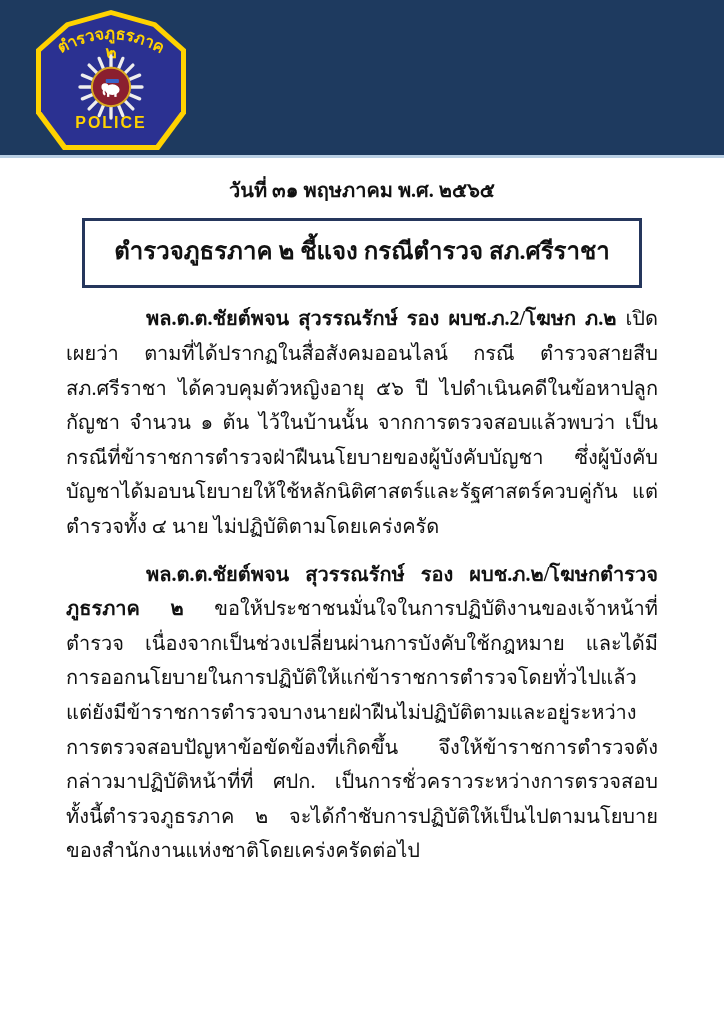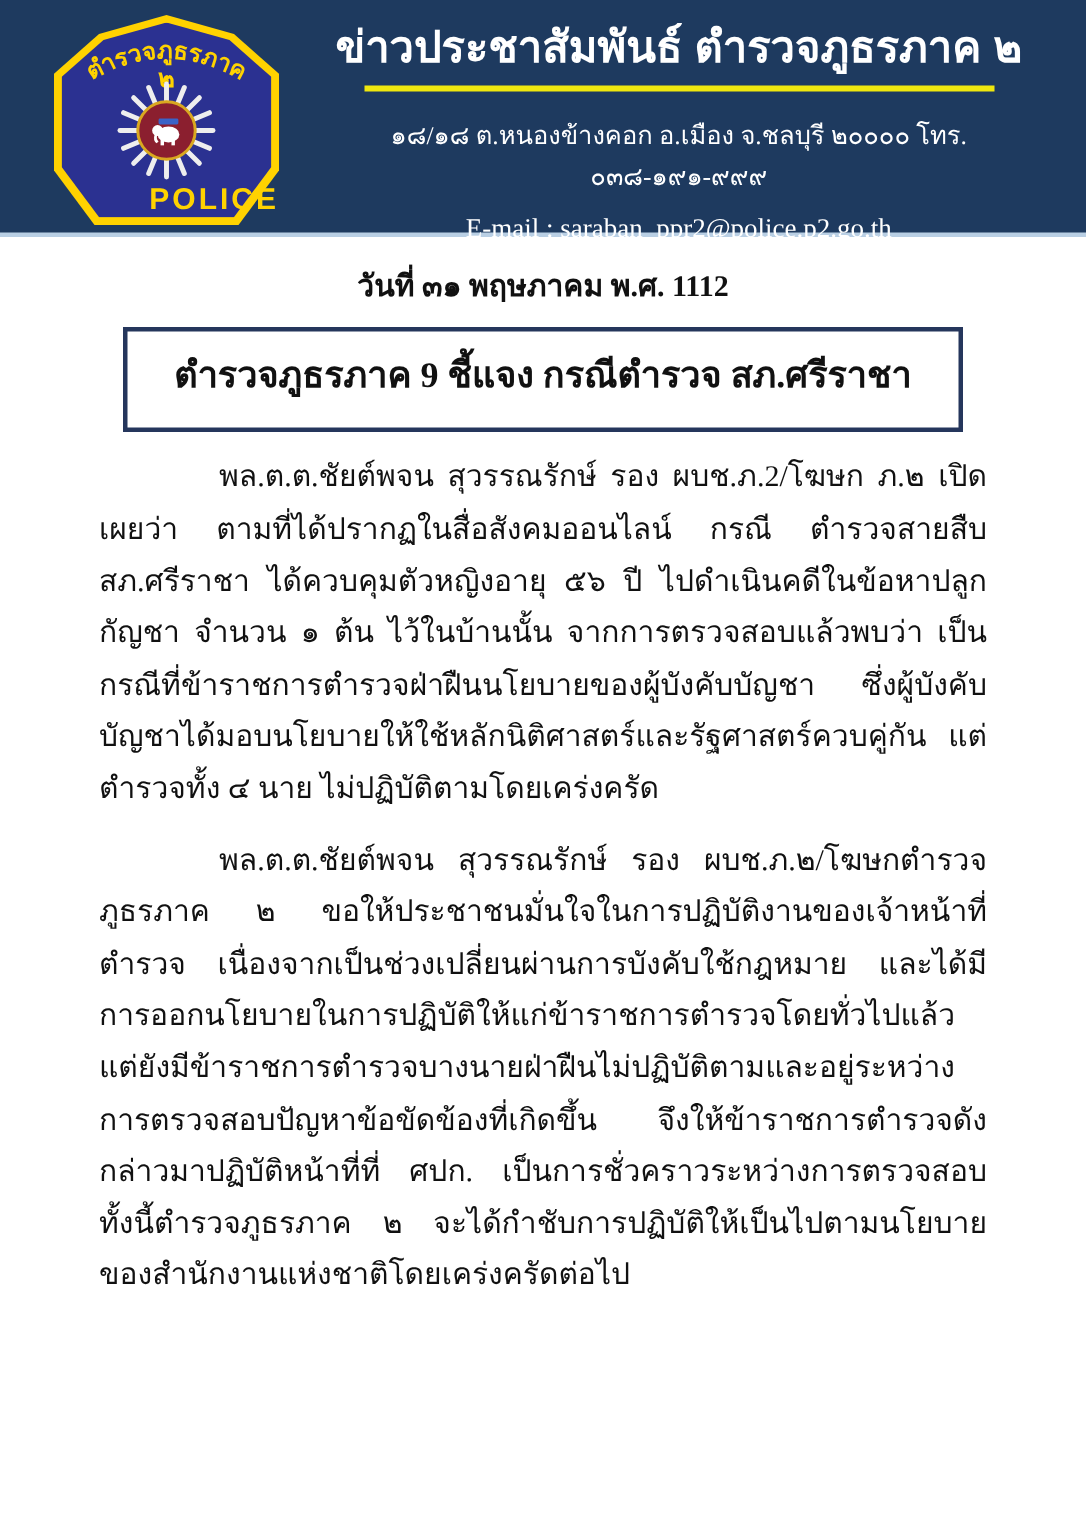--- a/index.html
+++ b/index.html
@@ -22,23 +22,23 @@
     position:absolute; inset:5px; background:#2b3191;
     clip-path:polygon(50% 0%, 80% 9%, 100% 28%, 100% 74%, 82% 100%, 18% 100%, 0% 74%, 0% 28%, 20% 9%);
   }
   .badge-arc { position:absolute; left:0; top:4px; width:100%; height:48px; }
   .badge-num {
     position:absolute; top:28px; left:0; width:100%; text-align:center;
     color:#ffd200; font-size:17px; font-weight:bold;
   }
   .badge-emblem { position:absolute; top:44px; left:50%; transform:translateX(-50%); width:66px; height:66px; }
   .badge-police {
-    position:absolute; bottom:5px; left:0; width:100%; text-align:right;
+    position:absolute; bottom:18px; left:0; width:100%; text-align:center;
     color:#ffd200; font-family:"Liberation Sans", sans-serif;
-    font-weight:bold; font-size:20px; letter-spacing:2px;
+    font-weight:bold; font-size:16px; letter-spacing:2px;
   }
   .header-right {
     position:absolute; left:205px; top:14px; width:495px; text-align:center; color:#ffffff;
   }
   .header-title {
     margin:0; font-family:"Liberation Sans", sans-serif;
     font-size:29px; font-weight:bold; line-height:1.25;
   }
   .yellow-rule { height:4px; background:#efe70e; width:420px; margin:7px auto 15px; }
   .header-address { font-size:17px; margin-bottom:12px; }
@@ -49,21 +49,21 @@
   .date-line { text-align:center; font-weight:bold; font-size:20px; margin:16px 0 12px; }
   .headline-box {
     width:546px; margin:0 auto; border:3px solid #25365c;
     text-align:center; font-weight:bold; font-size:24px; line-height:1.85;
     padding:8px 4px 12px;
   }
   .para {
     margin:13px 0 0; font-size:20px; line-height:1.73;
     text-align:justify; text-indent:80px;
   }
-  .para strong { font-weight:normal; }
+  .para strong { font-weight:bold; }
 </style>
 </head>
 <body>
 
 <div class="page">
 
   <div class="header">
 
     <div class="badge">
       <div class="badge-outer"></div>
@@ -100,34 +100,28 @@
           <circle cx="41" cy="50" r="5.5"></circle>
           <path d="M 38 54 q -2 6 2 9 l 2 -2 q -3 -3 -1 -7 z"></path>
           <rect x="44" y="58" width="3.5" height="7"></rect>
           <rect x="55" y="58" width="3.5" height="7"></rect>
         </g>
         <rect x="42" y="38" width="20" height="6" fill="#3a63c8" rx="1.5"></rect>
       </svg>
       <div class="badge-police">POLICE</div>
     </div>
 
-    <div class="header-right">
-      <h1 class="header-title">ข่าวประชาสัมพันธ์ ตำรวจภูธรภาค ๒</h1>
-      <div class="yellow-rule"></div>
-      <div class="header-address">๑๘/๑๘ ต.หนองข้างคอก อ.เมือง จ.ชลบุรี ๒๐๐๐๐ โทร. ๐๓๘-๑๙๑-๙๙๙</div>
-      <div class="header-email">E-mail : saraban_ppr2@police.p2.go.th</div>
-    </div>
   </div>
 
   <div class="doc">
 
-    <div class="date-line">วันที่ ๓๑ พฤษภาคม พ.ศ. 1112</div>
+    <div class="date-line">วันที่ ๓๑ พฤษภาคม พ.ศ. ๒๕๖๕</div>
 
     <div class="headline-box">
-      <div>ตำรวจภูธรภาค 9 ชี้แจง กรณีตำรวจ สภ.ศรีราชา</div>
+      <div>ตำรวจภูธรภาค ๒ ชี้แจง กรณีตำรวจ สภ.ศรีราชา</div>
     </div>
 
     <p class="para"><strong>พล.ต.ต.ชัยต์พจน สุวรรณรักษ์ รอง ผบช.ภ.2/โฆษก ภ.๒</strong><span> เปิดเผยว่า ตามที่ได้ปรากฏในสื่อสังคมออนไลน์ กรณี ตำรวจสายสืบ สภ.ศรีราชา ได้ควบคุมตัวหญิงอายุ ๕๖ ปี ไปดำเนินคดีในข้อหาปลูกกัญชา จำนวน ๑ ต้น ไว้ในบ้านนั้น จากการตรวจสอบแล้วพบว่า เป็นกรณีที่ข้าราชการตำรวจฝ่าฝืนนโยบายของผู้บังคับบัญชา ซึ่งผู้บังคับบัญชาได้มอบนโยบายให้ใช้หลักนิติศาสตร์และรัฐศาสตร์ควบคู่กัน แต่ตำรวจทั้ง ๔ นาย ไม่ปฏิบัติตามโดยเคร่งครัด</span></p>
 
 
     <p class="para"><strong>พล.ต.ต.ชัยต์พจน สุวรรณรักษ์ รอง ผบช.ภ.๒/โฆษกตำรวจภูธรภาค ๒</strong><span> ขอให้ประชาชนมั่นใจในการปฏิบัติงานของเจ้าหน้าที่ตำรวจ เนื่องจากเป็นช่วงเปลี่ยนผ่านการบังคับใช้กฎหมาย และได้มีการออกนโยบายในการปฏิบัติให้แก่ข้าราชการตำรวจโดยทั่วไปแล้ว แต่ยังมีข้าราชการตำรวจบางนายฝ่าฝืนไม่ปฏิบัติตามและอยู่ระหว่างการตรวจสอบปัญหาข้อขัดข้องที่เกิดขึ้น จึงให้ข้าราชการตำรวจดังกล่าวมาปฏิบัติหน้าที่ที่ ศปก. เป็นการชั่วคราวระหว่างการตรวจสอบ ทั้งนี้ตำรวจภูธรภาค ๒ จะได้กำชับการปฏิบัติให้เป็นไปตามนโยบายของสำนักงานแห่งชาติโดยเคร่งครัดต่อไป</span></p>
 
   </div>
 
 </div>

